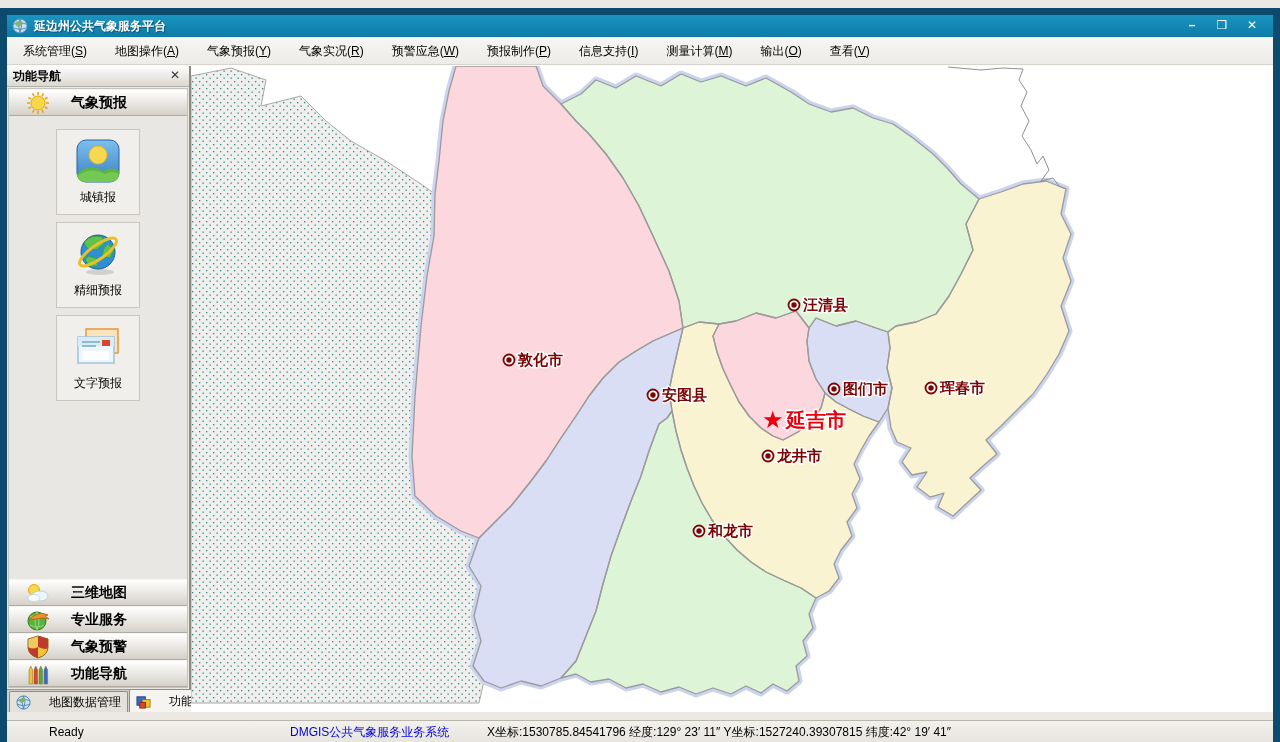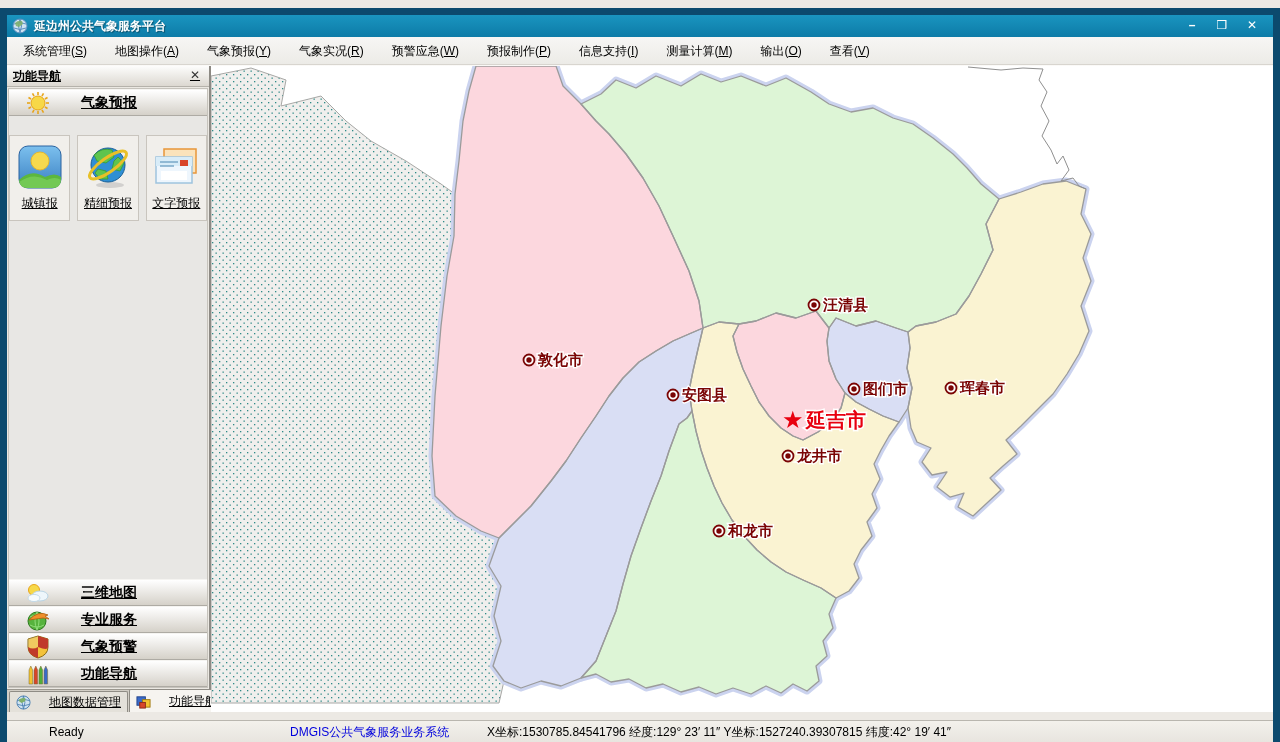--- a/index.html
+++ b/index.html
@@ -28,34 +28,34 @@
   .grip { width:5px; height:16px; margin:0 3px;
     background:repeating-linear-gradient(#aaa 0 1px,transparent 1px 3px); width:2px; }
   .tbtn { width:22px; height:20px; display:flex; align-items:center; justify-content:center; }
   .tsep { width:1px; height:16px; background:#b2afa8; margin:0 4px; box-shadow:1px 0 0 #fff; }
   .tlabel { font-weight:bold; margin-left:4px; }
 
   
   .main { position:absolute; top:51px; bottom:31px; left:0; right:0; display:flex; }
 
   
-  .sidebar { width:204px; background:#ebe8e2; border-right:2px solid #8d8a84;
-    display:flex; flex-direction:column;text-decoration:underline; }
+  .sidebar { width:184px; background:#ebe8e2; border-right:2px solid #8d8a84;
+    display:flex; flex-direction:column; }
   .nav-header { height:21px; background:linear-gradient(#fdfdfc,#dcd8d1);
     border-bottom:1px solid #b5b2ab; display:flex; align-items:center; padding:0 6px; }
   .nav-header .t { flex:1; font-weight:bold; }
   .nav-close { width:16px; height:14px; text-align:center; line-height:13px; font-weight:bold; color:#333; }
   .nav-body { flex:1; background:#e8e7e4; border:1px solid #c6c3bc; margin:1px;
     display:flex; flex-direction:column; overflow:hidden; }
   .sec-bar { height:27px; background:linear-gradient(#ffffff,#d5d1c9);
     border-top:1px solid #f5f4f1; border-bottom:1px solid #aeaba4;
     display:flex; align-items:center; }
   .sec-bar .sicon { width:26px; height:22px; margin-left:16px; display:flex; align-items:center; justify-content:center; }
   .sec-bar .slab { flex:1; text-align:center; font-weight:bold; font-size:14px; margin-right:40px; }
-  .tiles { padding-top:19px; display:flex; flex-direction:row; align-items:center; gap:7px; }
+  .tiles { padding-top:13px; display:flex; flex-direction:column; align-items:center; gap:7px; }
   .tile { width:84px; height:86px; background:#f1efeb; border:1px solid #c9c5be;
     display:flex; flex-direction:column; align-items:center; }
   .tile .ticon { width:48px; height:52px; margin-top:5px; display:flex; align-items:center; justify-content:center; }
   .tile .tlab { font-size:12px; color:#000; margin-top:2px; }
   .spacer { flex:1; }
 
   
   .tabbar { height:23px; background:#d2cec6; border-top:1px solid #9b988f;
     display:flex; align-items:flex-end; padding-left:2px; }
   .tab { height:21px; display:flex; align-items:center; gap:18px; padding:0 6px;

